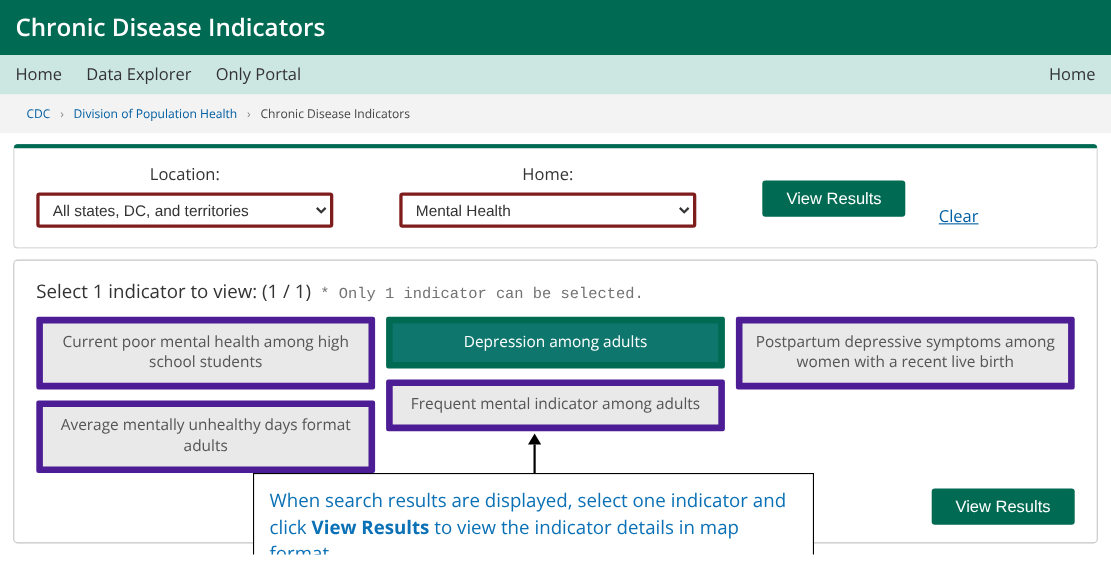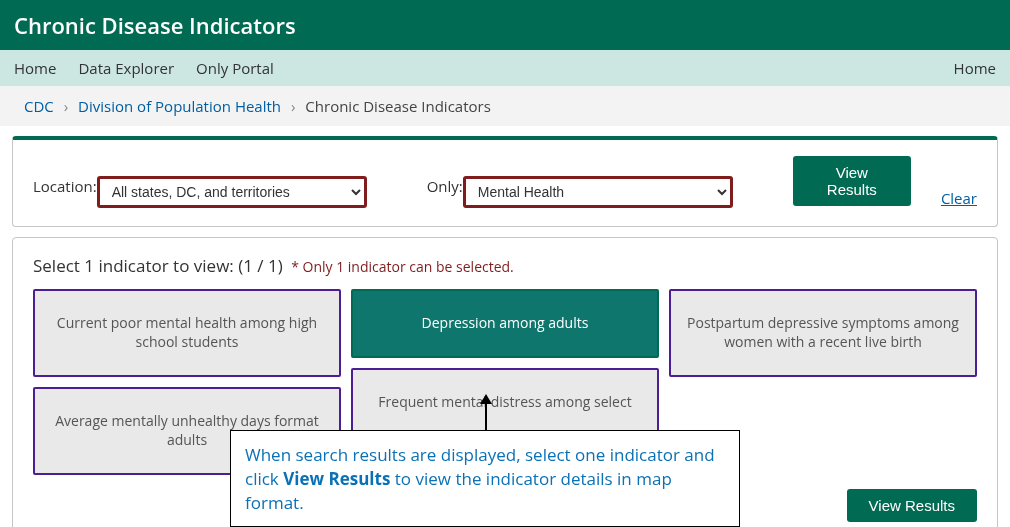--- a/index.html
+++ b/index.html
@@ -24,36 +24,36 @@
     padding: 0 14px;
     height: 36px;
     font-size: 15px;
     color: #333;
   }
   .nav-item { margin-right: 22px; cursor: pointer; }
   .nav-spacer { flex: 1; }
   .breadcrumb {
     background: #f3f3f3;
     padding: 10px 24px;
-    font-size: 15px;
+    font-size: 11px;
     color: #005ea2;
   }
   .breadcrumb a { color: #005ea2; text-decoration: none; cursor: pointer; }
   .breadcrumb .sep { color: #888; margin: 0 6px; }
   .breadcrumb .current { color: #444; }
   .panel {
     margin: 10px 12px;
     border: 1px solid #c5c5c5;
     border-top: 4px solid #006a53;
     border-radius: 4px;
     padding: 14px 20px 18px 20px;
     background: #fff;
   }
   .filters-row { display: flex; align-items: flex-end; gap: 60px; }
-  .field-group { display: flex; flex-direction: row; }
+  .field-group { display: flex; flex-direction: column; align-items: center; }
   .field-label { font-size: 15px; color: #333; margin-bottom: 6px; }
   select.filter {
     width: 270px;
     height: 32px;
     border: 3px solid #7f1d1d;
     border-radius: 3px;
     background: #fff;
     font-size: 14px;
     padding: 0 8px;
     color: #333;
@@ -78,33 +78,33 @@
   }
   .filters-actions { display: flex; align-items: center; }
   .panel2 {
     margin: 6px 12px 10px 12px;
     border: 1px solid #c5c5c5;
     border-radius: 4px;
     padding: 16px 20px 16px 20px;
     background: #fff;
   }
   .select-header { font-size: 17px; color: #333; margin-bottom: 12px; }
-  .select-header .note { color: #7f1d1d; font-size: 14px; margin-left: 4px; }
+  .select-header .note { color: #737373; font-size: 14px; margin-left: 4px; font-family: Liberation Mono, monospace; }
   .indicator-grid {
     display: grid;
     grid-template-columns: 1fr 1fr 1fr;
     gap: 10px;
     margin-bottom: 14px;
   }
   .indicator-col { display: flex; flex-direction: column; gap: 10px; }
   .indicator-chip {
-    border: 2px solid #4c1d95;
+    border: 6px solid #4c1d95;
     background: #e9e9e9;
     color: #555;
-    padding: 23px 10px;
+    padding: 8px 10px;
     text-align: center;
     border-radius: 2px;
     font-size: 14px;
     line-height: 1.35;
     min-height: 38px;
     display: flex;
     align-items: center;
     justify-content: center;
     cursor: pointer;
   }
@@ -167,21 +167,21 @@
 
   <div class="panel">
     <div class="filters-row">
       <div class="field-group">
         <label class="field-label">Location:</label>
         <select class="filter">
           <option>All states, DC, and territories</option>
         </select>
       </div>
       <div class="field-group">
-        <label class="field-label">Only:</label>
+        <label class="field-label">Home:</label>
         <select class="filter">
           <option>Mental Health</option>
         </select>
       </div>
       <div class="filters-actions">
         <button class="btn">View Results</button>
         <a class="clear-link">Clear</a>
       </div>
     </div>
   </div>
@@ -193,21 +193,21 @@
       <span class="note">* Only 1 indicator can be selected.</span>
     </div>
 
     <div class="indicator-grid">
       <div class="indicator-col">
         <div class="indicator-chip">Current poor mental health among high school students</div>
         <div class="indicator-chip">Average mentally unhealthy days format adults</div>
       </div>
       <div class="indicator-col">
         <div class="indicator-chip selected">Depression among adults</div>
-        <div class="indicator-chip">Frequent mental distress among select</div>
+        <div class="indicator-chip">Frequent mental indicator among adults</div>
       </div>
       <div class="indicator-col">
         <div class="indicator-chip">Postpartum depressive symptoms among women with a recent live birth</div>
       </div>
     </div>
 
     <div class="panel2-footer">
       <button class="btn">View Results</button>
     </div>
   </div>

